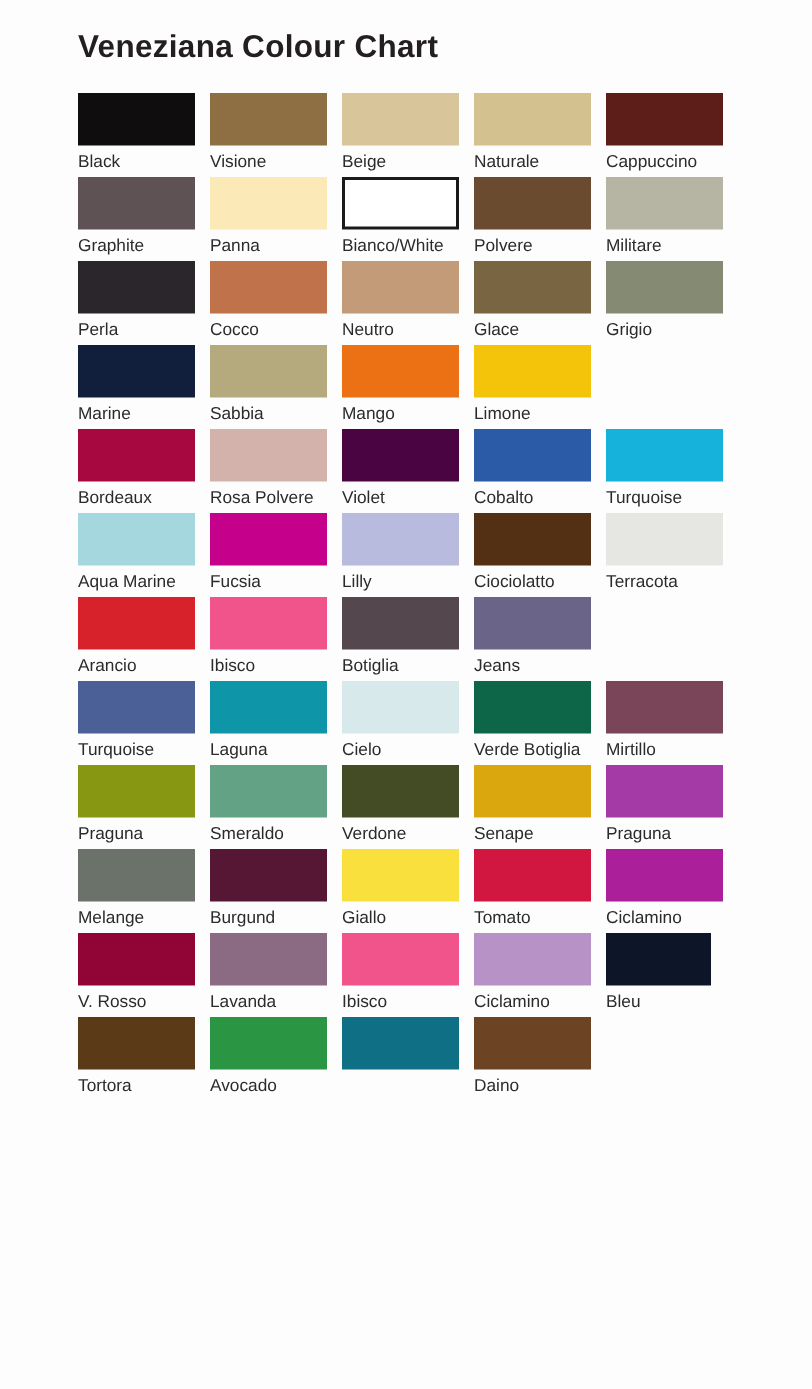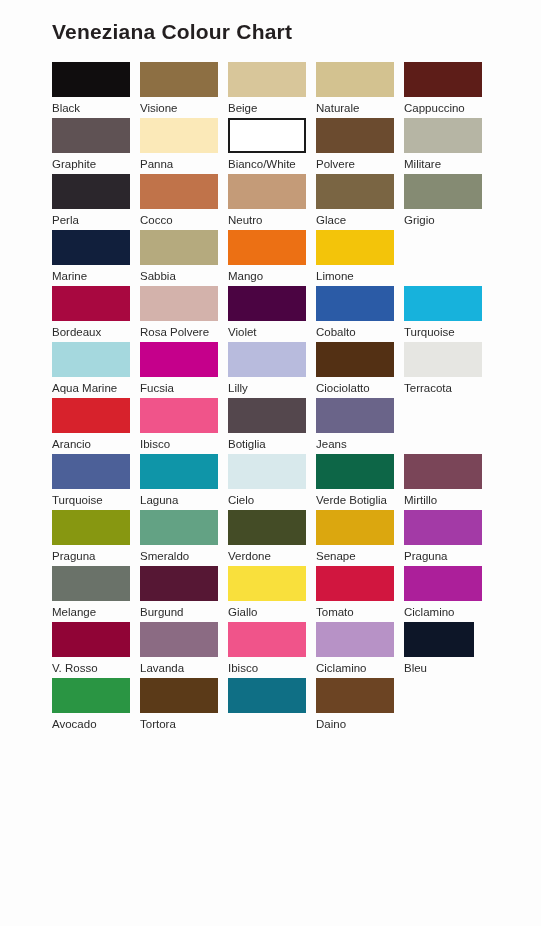--- a/index.html
+++ b/index.html
@@ -303,28 +303,28 @@
           <div class="swatch-box" style="background: rgb(183, 146, 198);"></div>
           <div class="swatch-label">Ciclamino</div>
         </div>
         <div class="swatch-cell">
           <div class="swatch-box narrow" style="background: rgb(13, 22, 40);"></div>
           <div class="swatch-label">Bleu</div>
         </div>
       </div>
       <div class="swatch-row">
         <div class="swatch-cell">
+          <div class="swatch-box" style="background: rgb(91, 58, 24);"></div>
+          <div class="swatch-label">Tortora</div>
+        </div>
+        <div class="swatch-cell">
           <div class="swatch-box" style="background: rgb(42, 149, 67);"></div>
           <div class="swatch-label">Avocado</div>
         </div>
         <div class="swatch-cell">
-          <div class="swatch-box" style="background: rgb(91, 58, 24);"></div>
-          <div class="swatch-label">Tortora</div>
-        </div>
-        <div class="swatch-cell">
           <div class="swatch-box" style="background: rgb(15, 111, 133);"></div>
           <div class="swatch-label"></div>
         </div>
         <div class="swatch-cell">
           <div class="swatch-box" style="background: rgb(108, 68, 35);"></div>
           <div class="swatch-label">Daino</div>
         </div>
       </div>
     </div>
 

